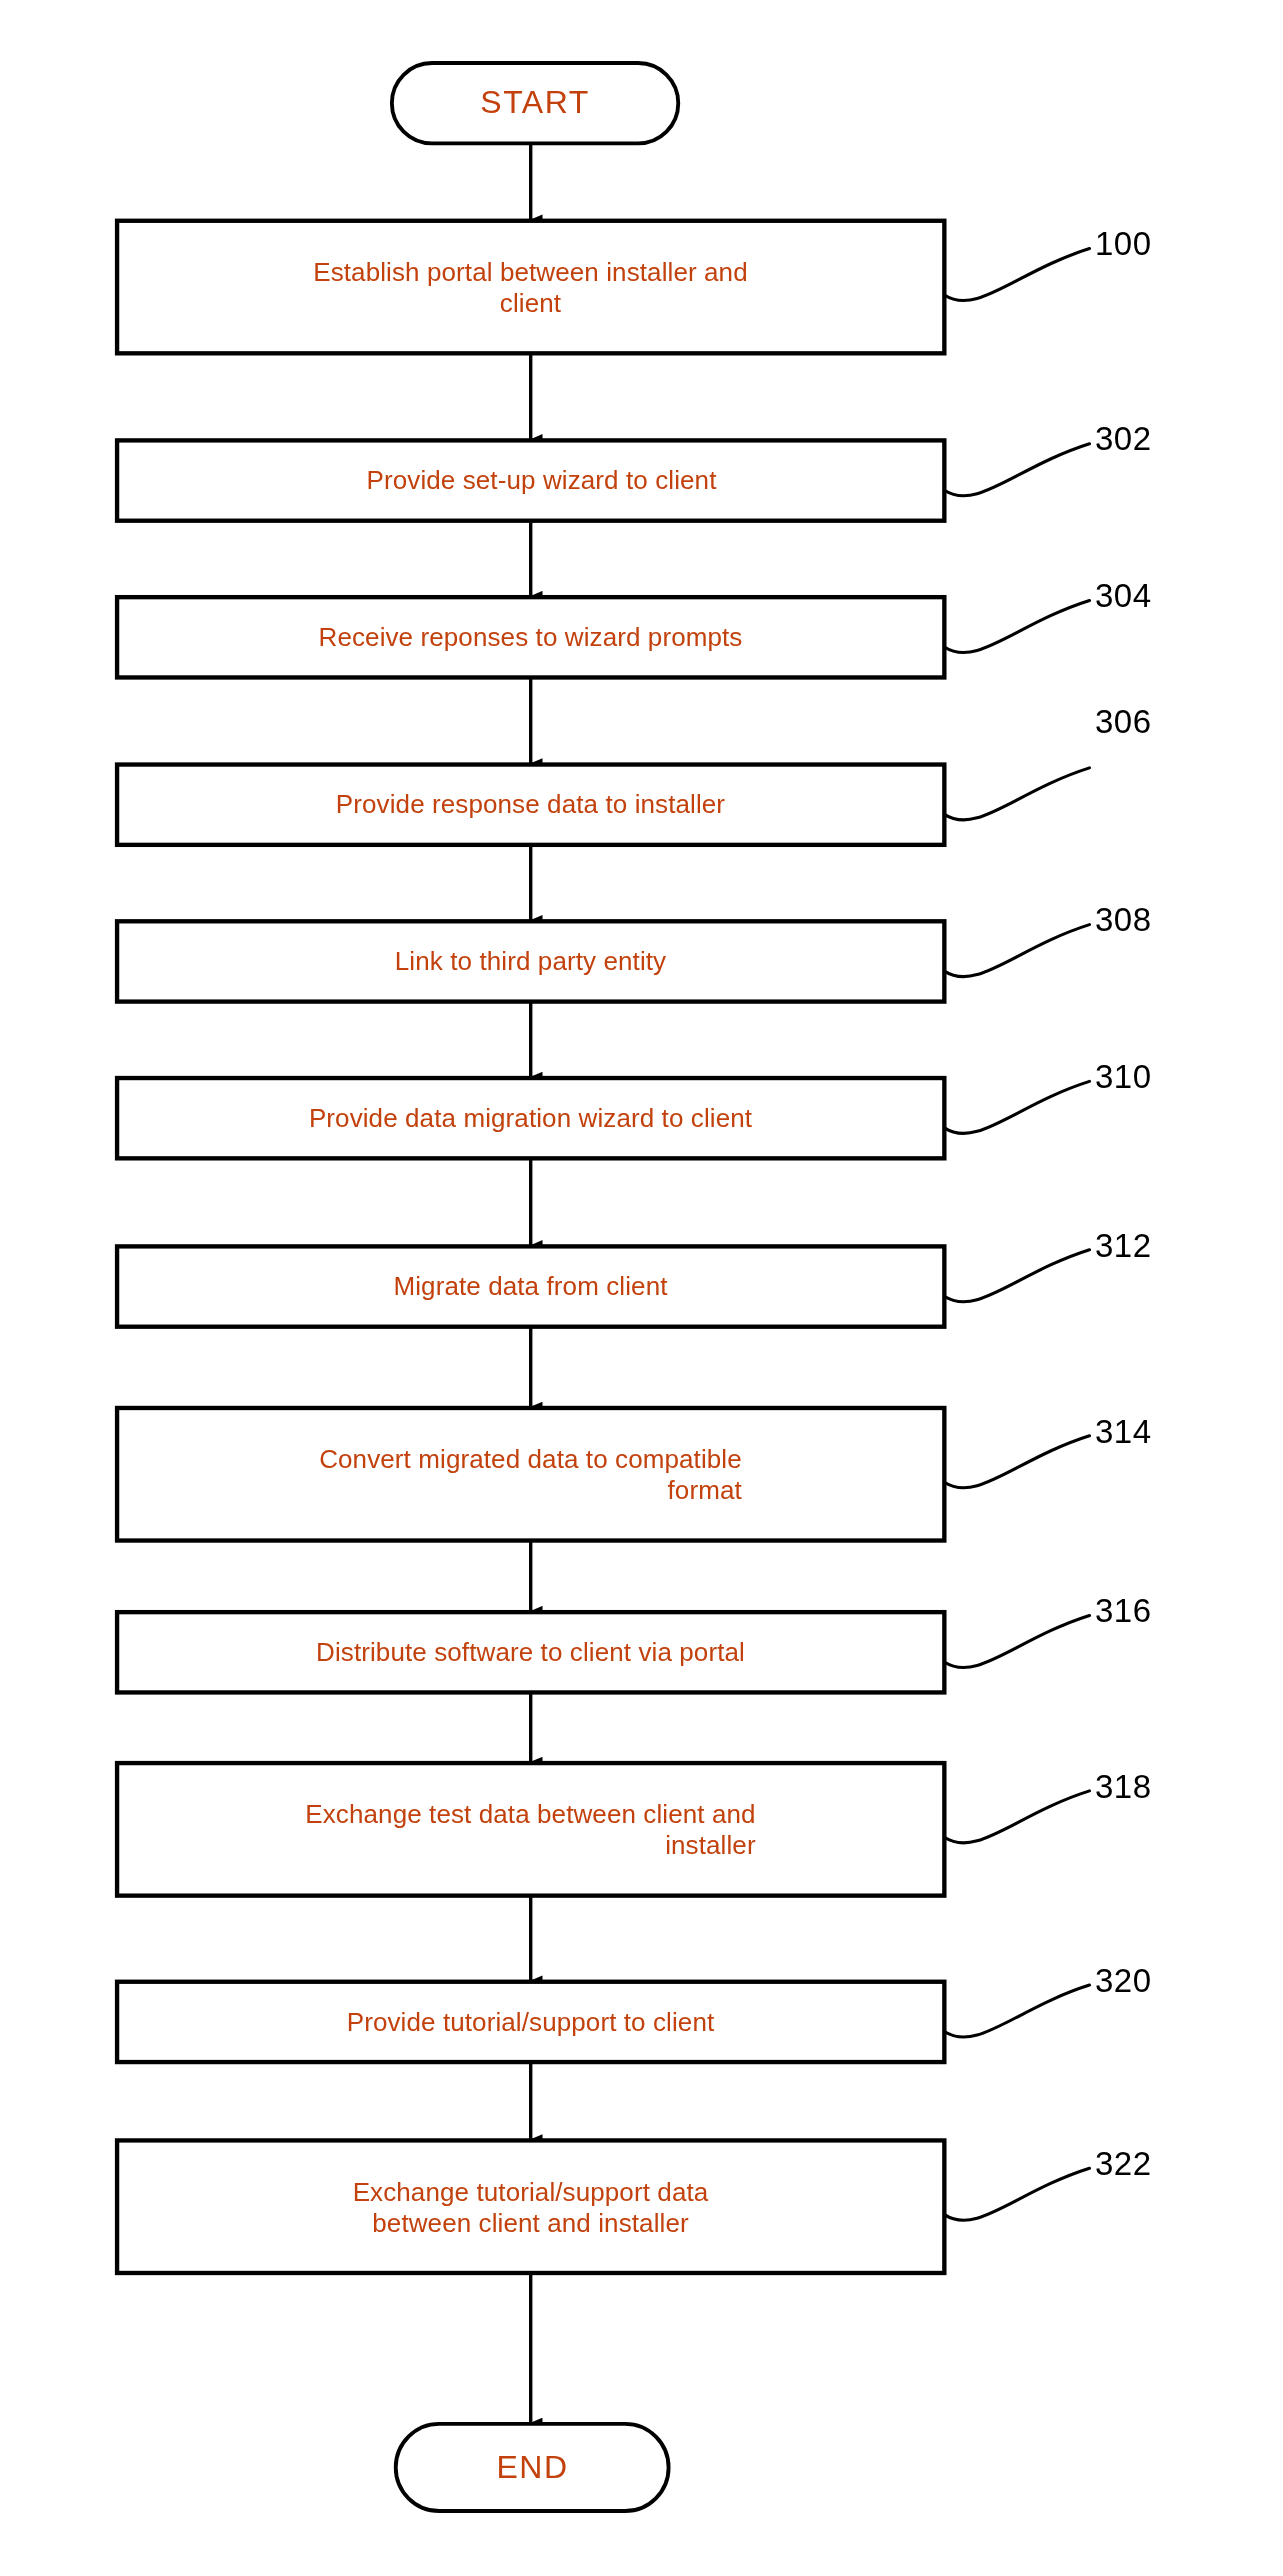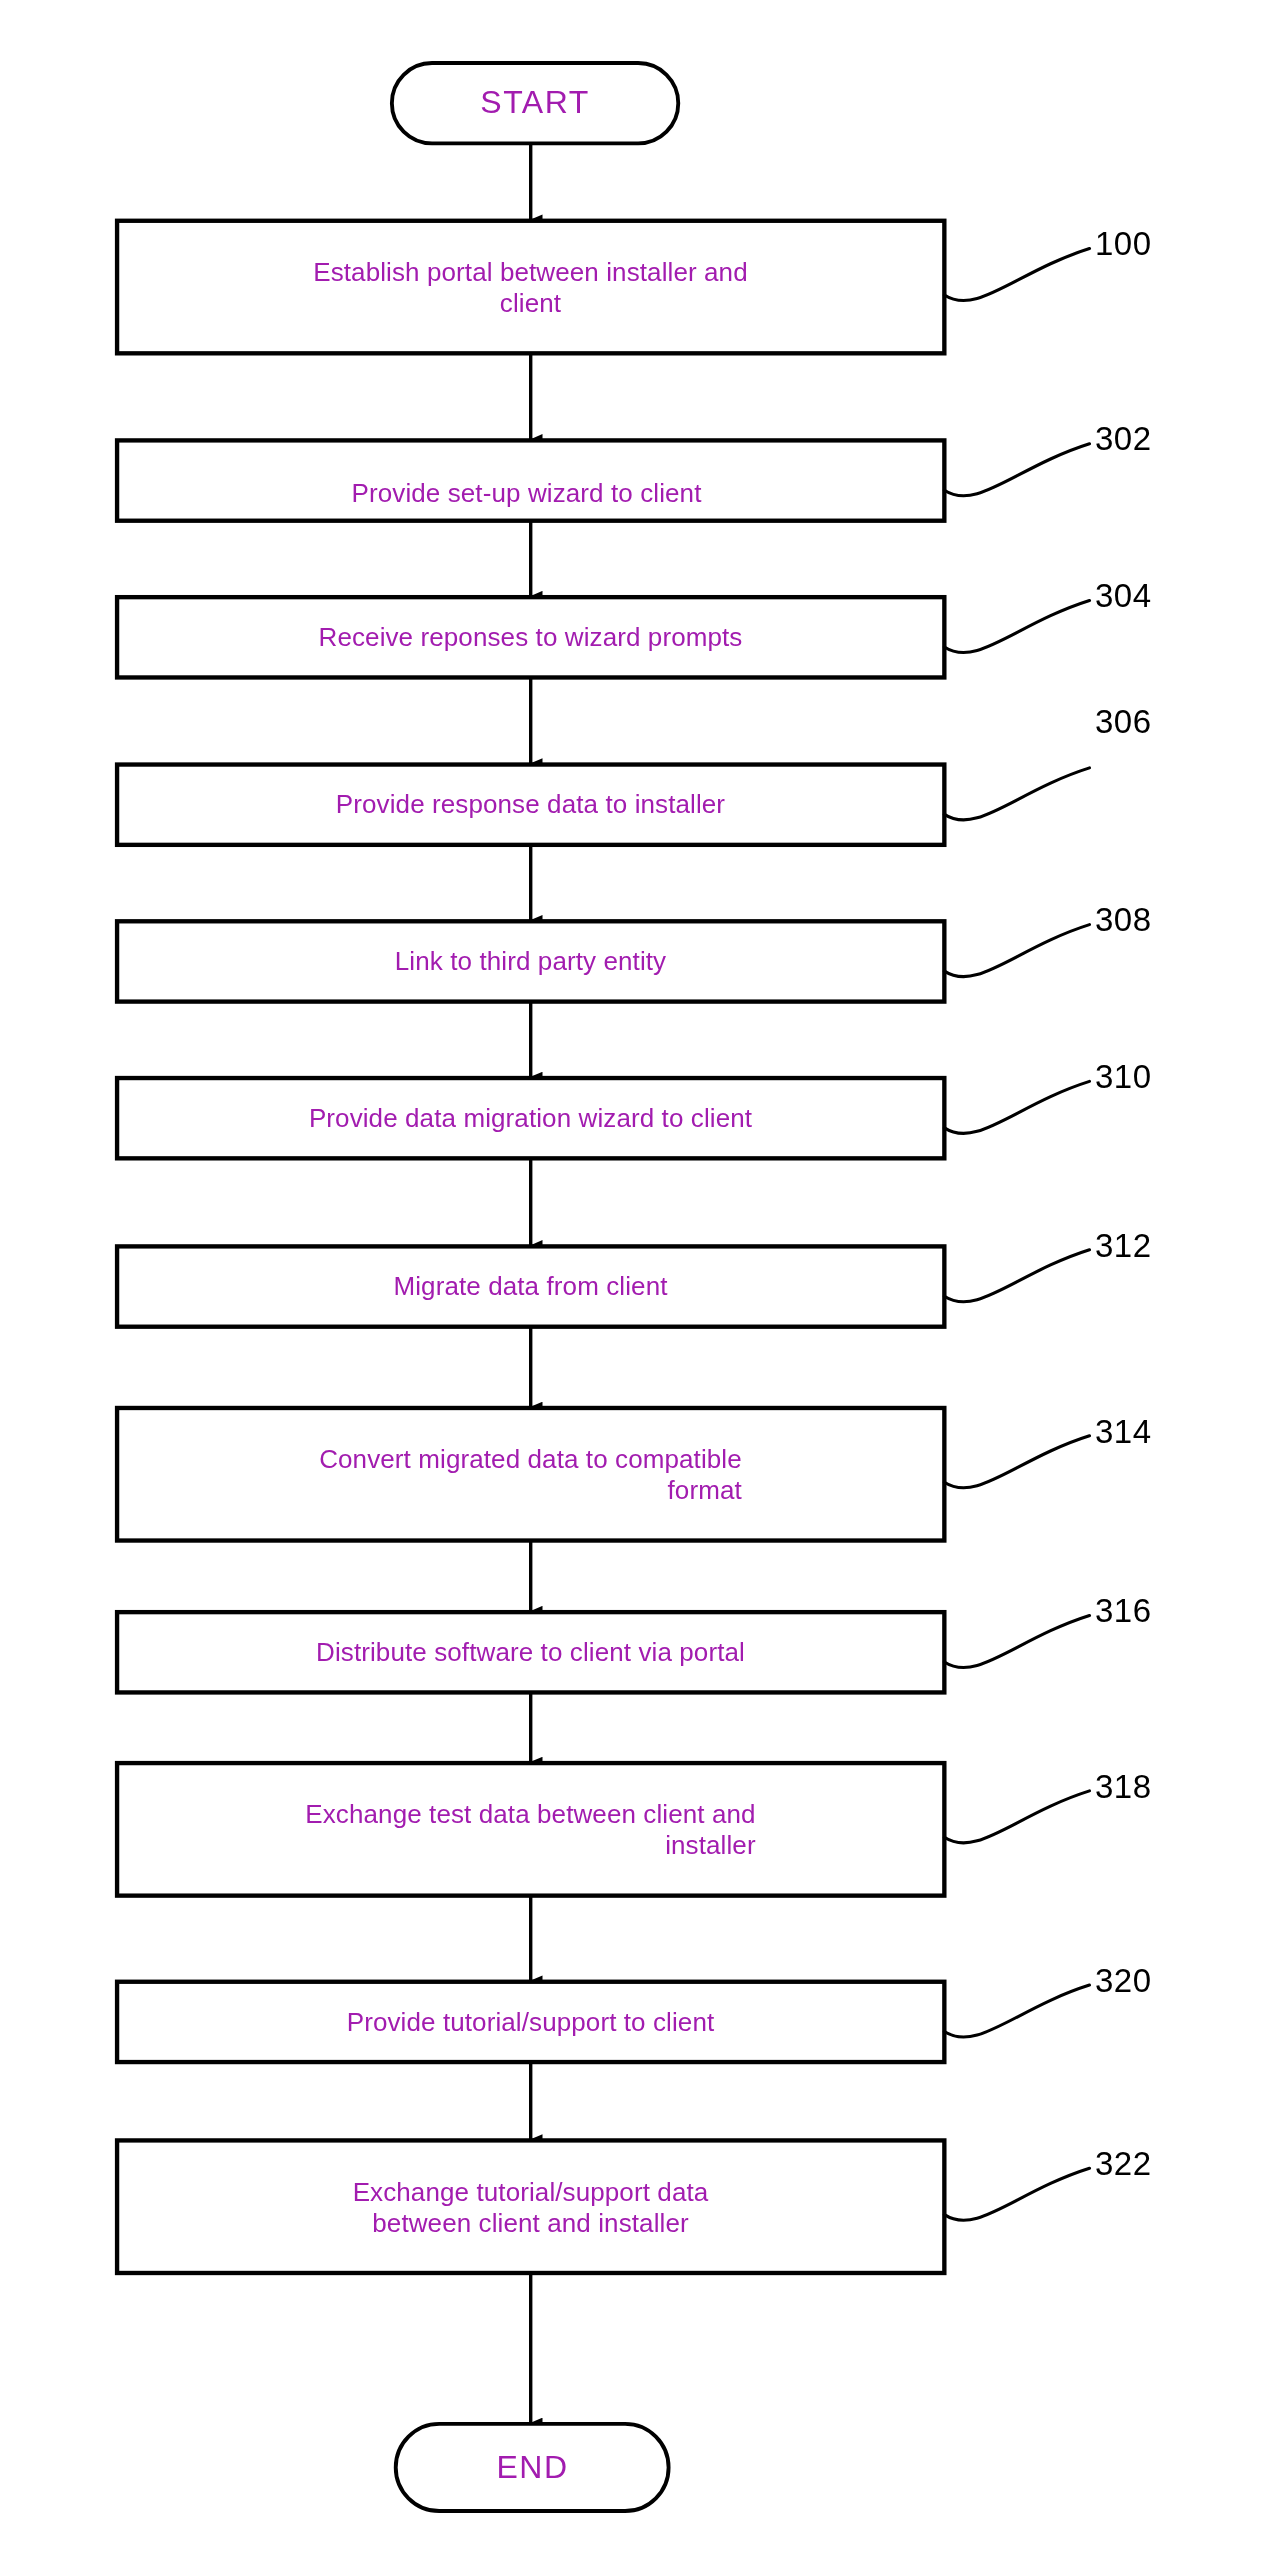--- a/index.html
+++ b/index.html
@@ -24,21 +24,21 @@
     width: 1283px;
     height: 2576px;
   }
   
   .node-label {
     position: absolute;
     display: flex;
     align-items: center;
     justify-content: center;
     text-align: center;
-    color: #a21caf;
+    color: #c2410c;
     font-family: "Liberation Sans", sans-serif;
     line-height: 1.18;
     white-space: pre-line;
     pointer-events: none;
   }
   .process-label {
     font-size: 26px;
     letter-spacing: 0.1px;
   }
   .terminal-label {
@@ -106,21 +106,21 @@
         <line x1="548.5" y1="2349" x2="548.5" y2="2504" stroke="#000000" stroke-width="3.5" marker-end="url(#arrowhead)"></line>
         <rect x="409" y="2505" width="282" height="90" rx="45" ry="45" fill="#ffffff" stroke="#000000" stroke-width="4"></rect>
       </g>
   </svg>
 
   <div id="overlay">
       <div class="node-label terminal-label" style="left: 392px; top: 63px; width: 286px; height: 80px;">START</div>
       <div class="node-label process-label" style="left: 117px; top: 221px; width: 827px; height: 133px;">Establish portal between installer and
 client</div>
       <div class="ref-label" style="left: 1095px; top: 225px;">100</div>
-      <div class="node-label process-label" style="left: 113px; top: 440px; width: 827px; height: 80px; margin-top: 13px;">Provide set-up wizard to client</div>
+      <div class="node-label process-label" style="left: 128px; top: 440px; width: 827px; height: 80px;">Provide set-up wizard to client</div>
       <div class="ref-label" style="left: 1095px; top: 420px;">302</div>
       <div class="node-label process-label" style="left: 117px; top: 597px; width: 827px; height: 80px;">Receive reponses to wizard prompts</div>
       <div class="ref-label" style="left: 1095px; top: 577px;">304</div>
       <div class="node-label process-label" style="left: 117px; top: 764px; width: 827px; height: 80px;">Provide response data to installer</div>
       <div class="ref-label" style="left: 1095px; top: 703px;">306</div>
       <div class="node-label process-label" style="left: 117px; top: 921px; width: 827px; height: 80px;">Link to third party entity</div>
       <div class="ref-label" style="left: 1095px; top: 901px;">308</div>
       <div class="node-label process-label" style="left: 117px; top: 1078px; width: 827px; height: 80px;">Provide data migration wizard to client</div>
       <div class="ref-label" style="left: 1095px; top: 1058px;">310</div>
       <div class="node-label process-label" style="left: 117px; top: 1246px; width: 827px; height: 80px;">Migrate data from client</div>

